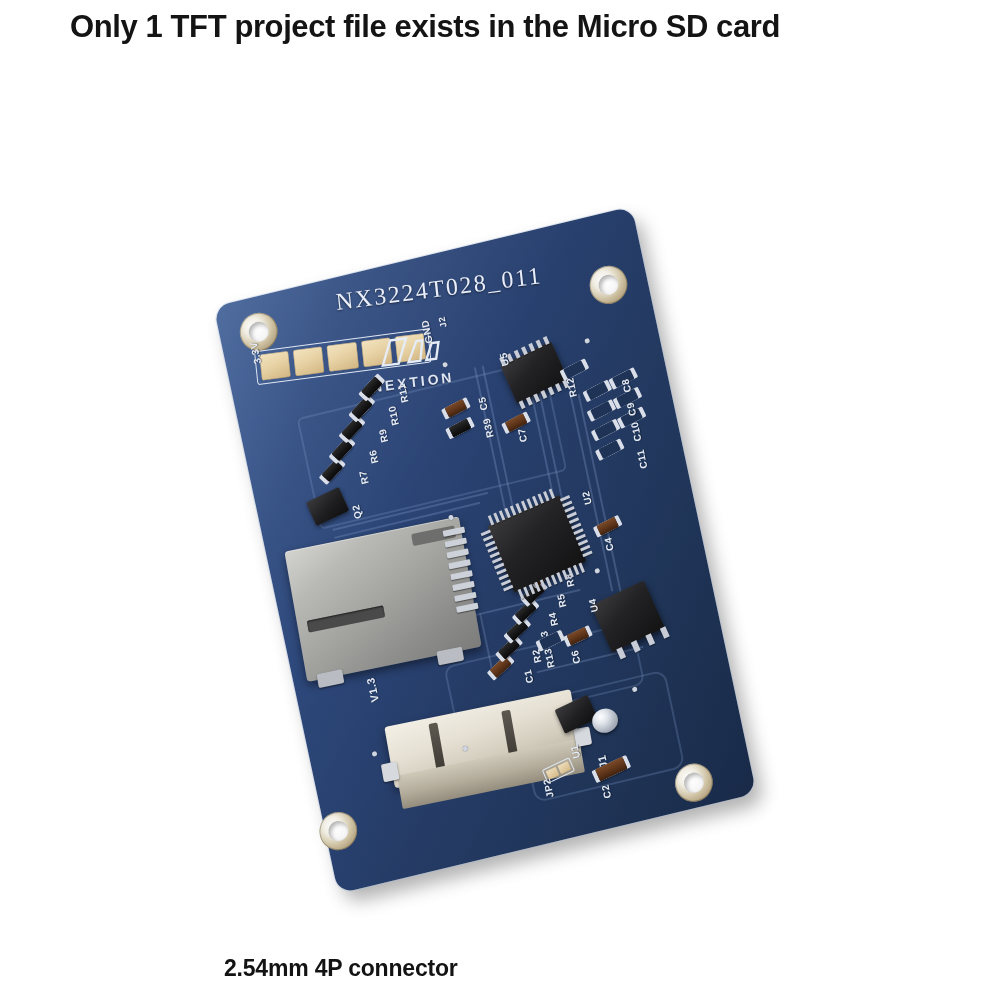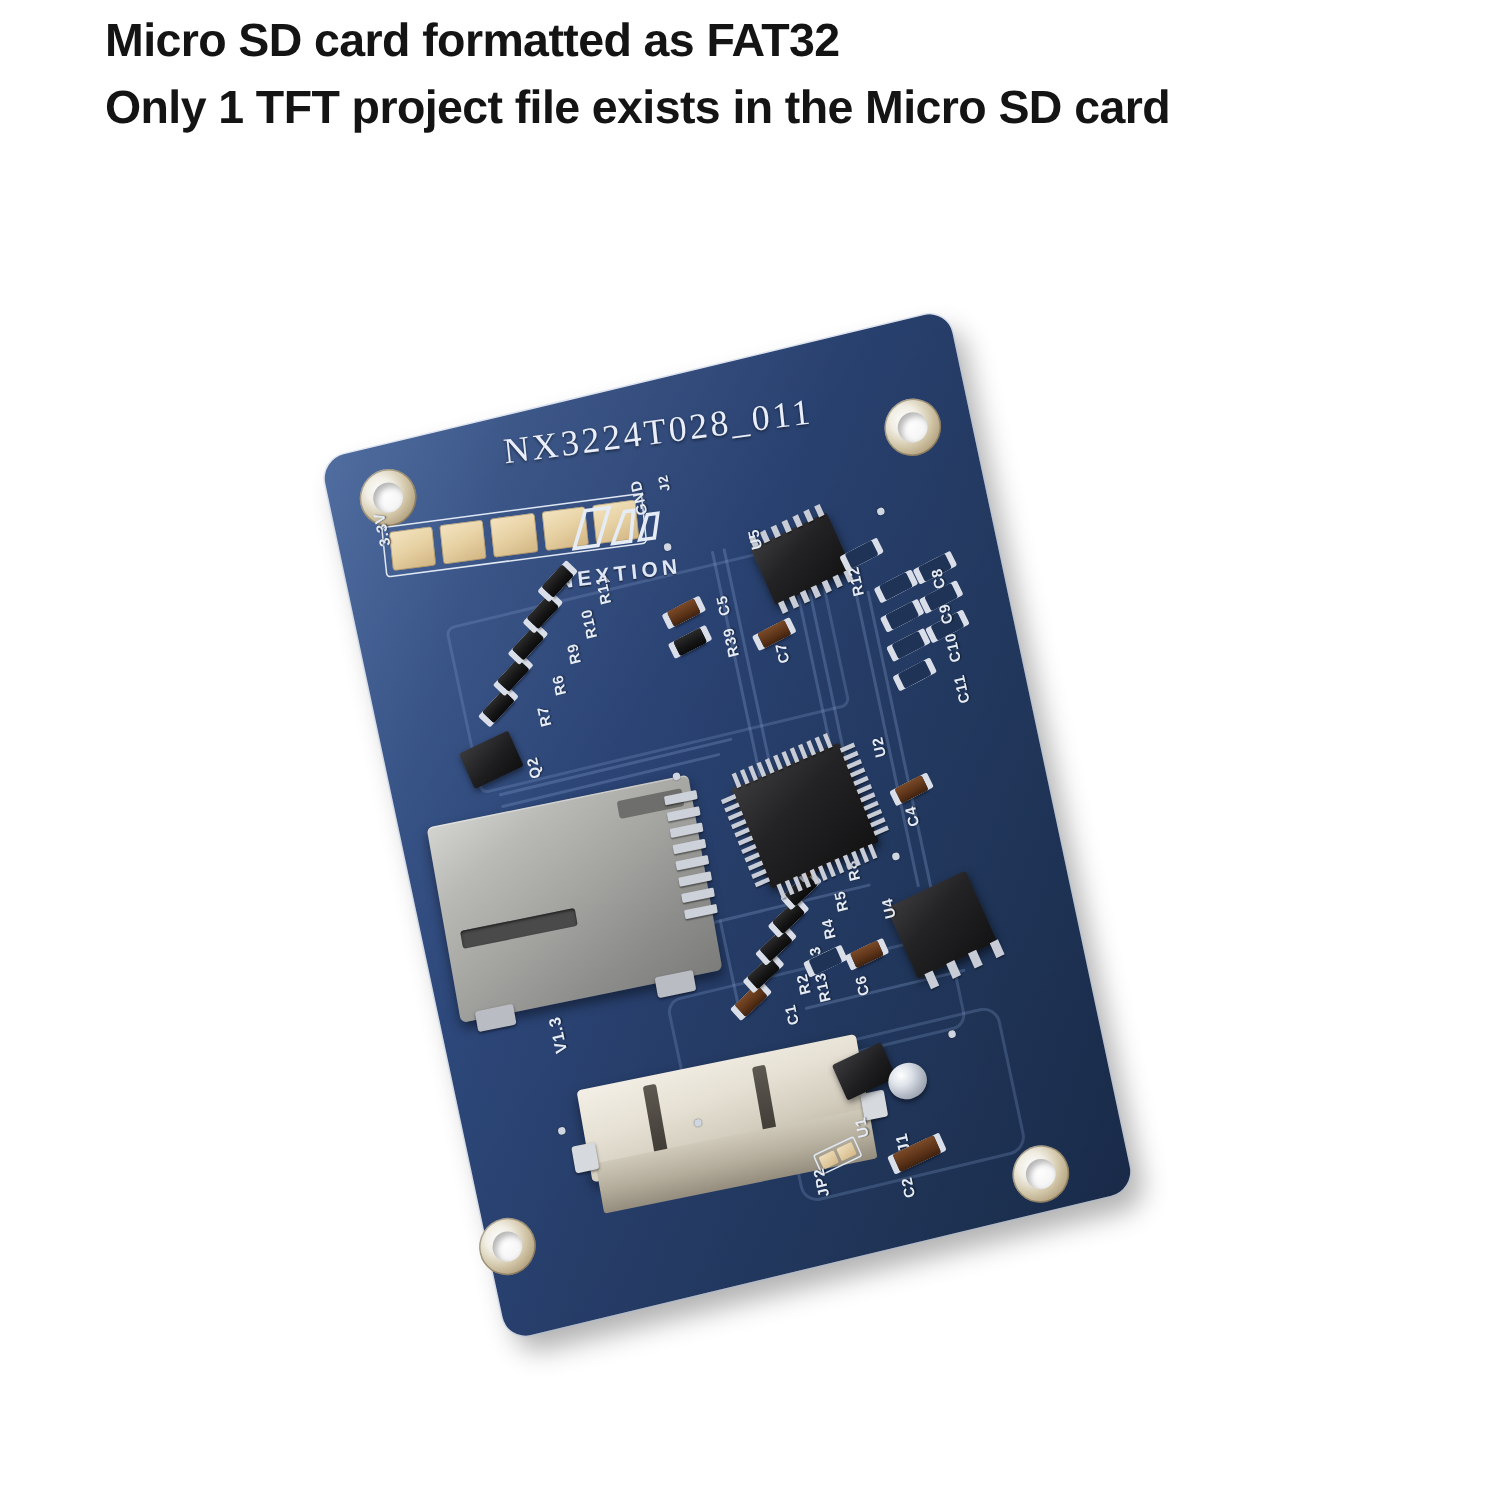--- a/index.html
+++ b/index.html
@@ -242,24 +242,24 @@
     display:flex;gap:2px;padding:2px;box-sizing:border-box;
   }
   .jumper span{flex:1;background:linear-gradient(160deg,#efdfbe 0%,#d5b987 100%);border-radius:1px;}
 </style>
 </head>
 <body>
 
 <div id="stage">
 
   <div class="req-list">
-    <div class="req-line">Micro SD card formatted as FAT32</div>
     <div class="req-line">Only 1 TFT project file exists in the Micro SD card</div>
   </div>
 
+  <div class="callout" id="label-conn">2.54mm 4P connector</div>
 
   <div id="photo">
 
     <div class="board-edge"></div>
     <div class="board"></div>
 
     <div class="board-layer">
 
       <div class="trace-box" style="left:58px;top:128px;width:250px;height:110px;"></div>
       <div class="trace-box" style="left:62px;top:300px;width:118px;height:58px;border-radius:18px;"></div>

